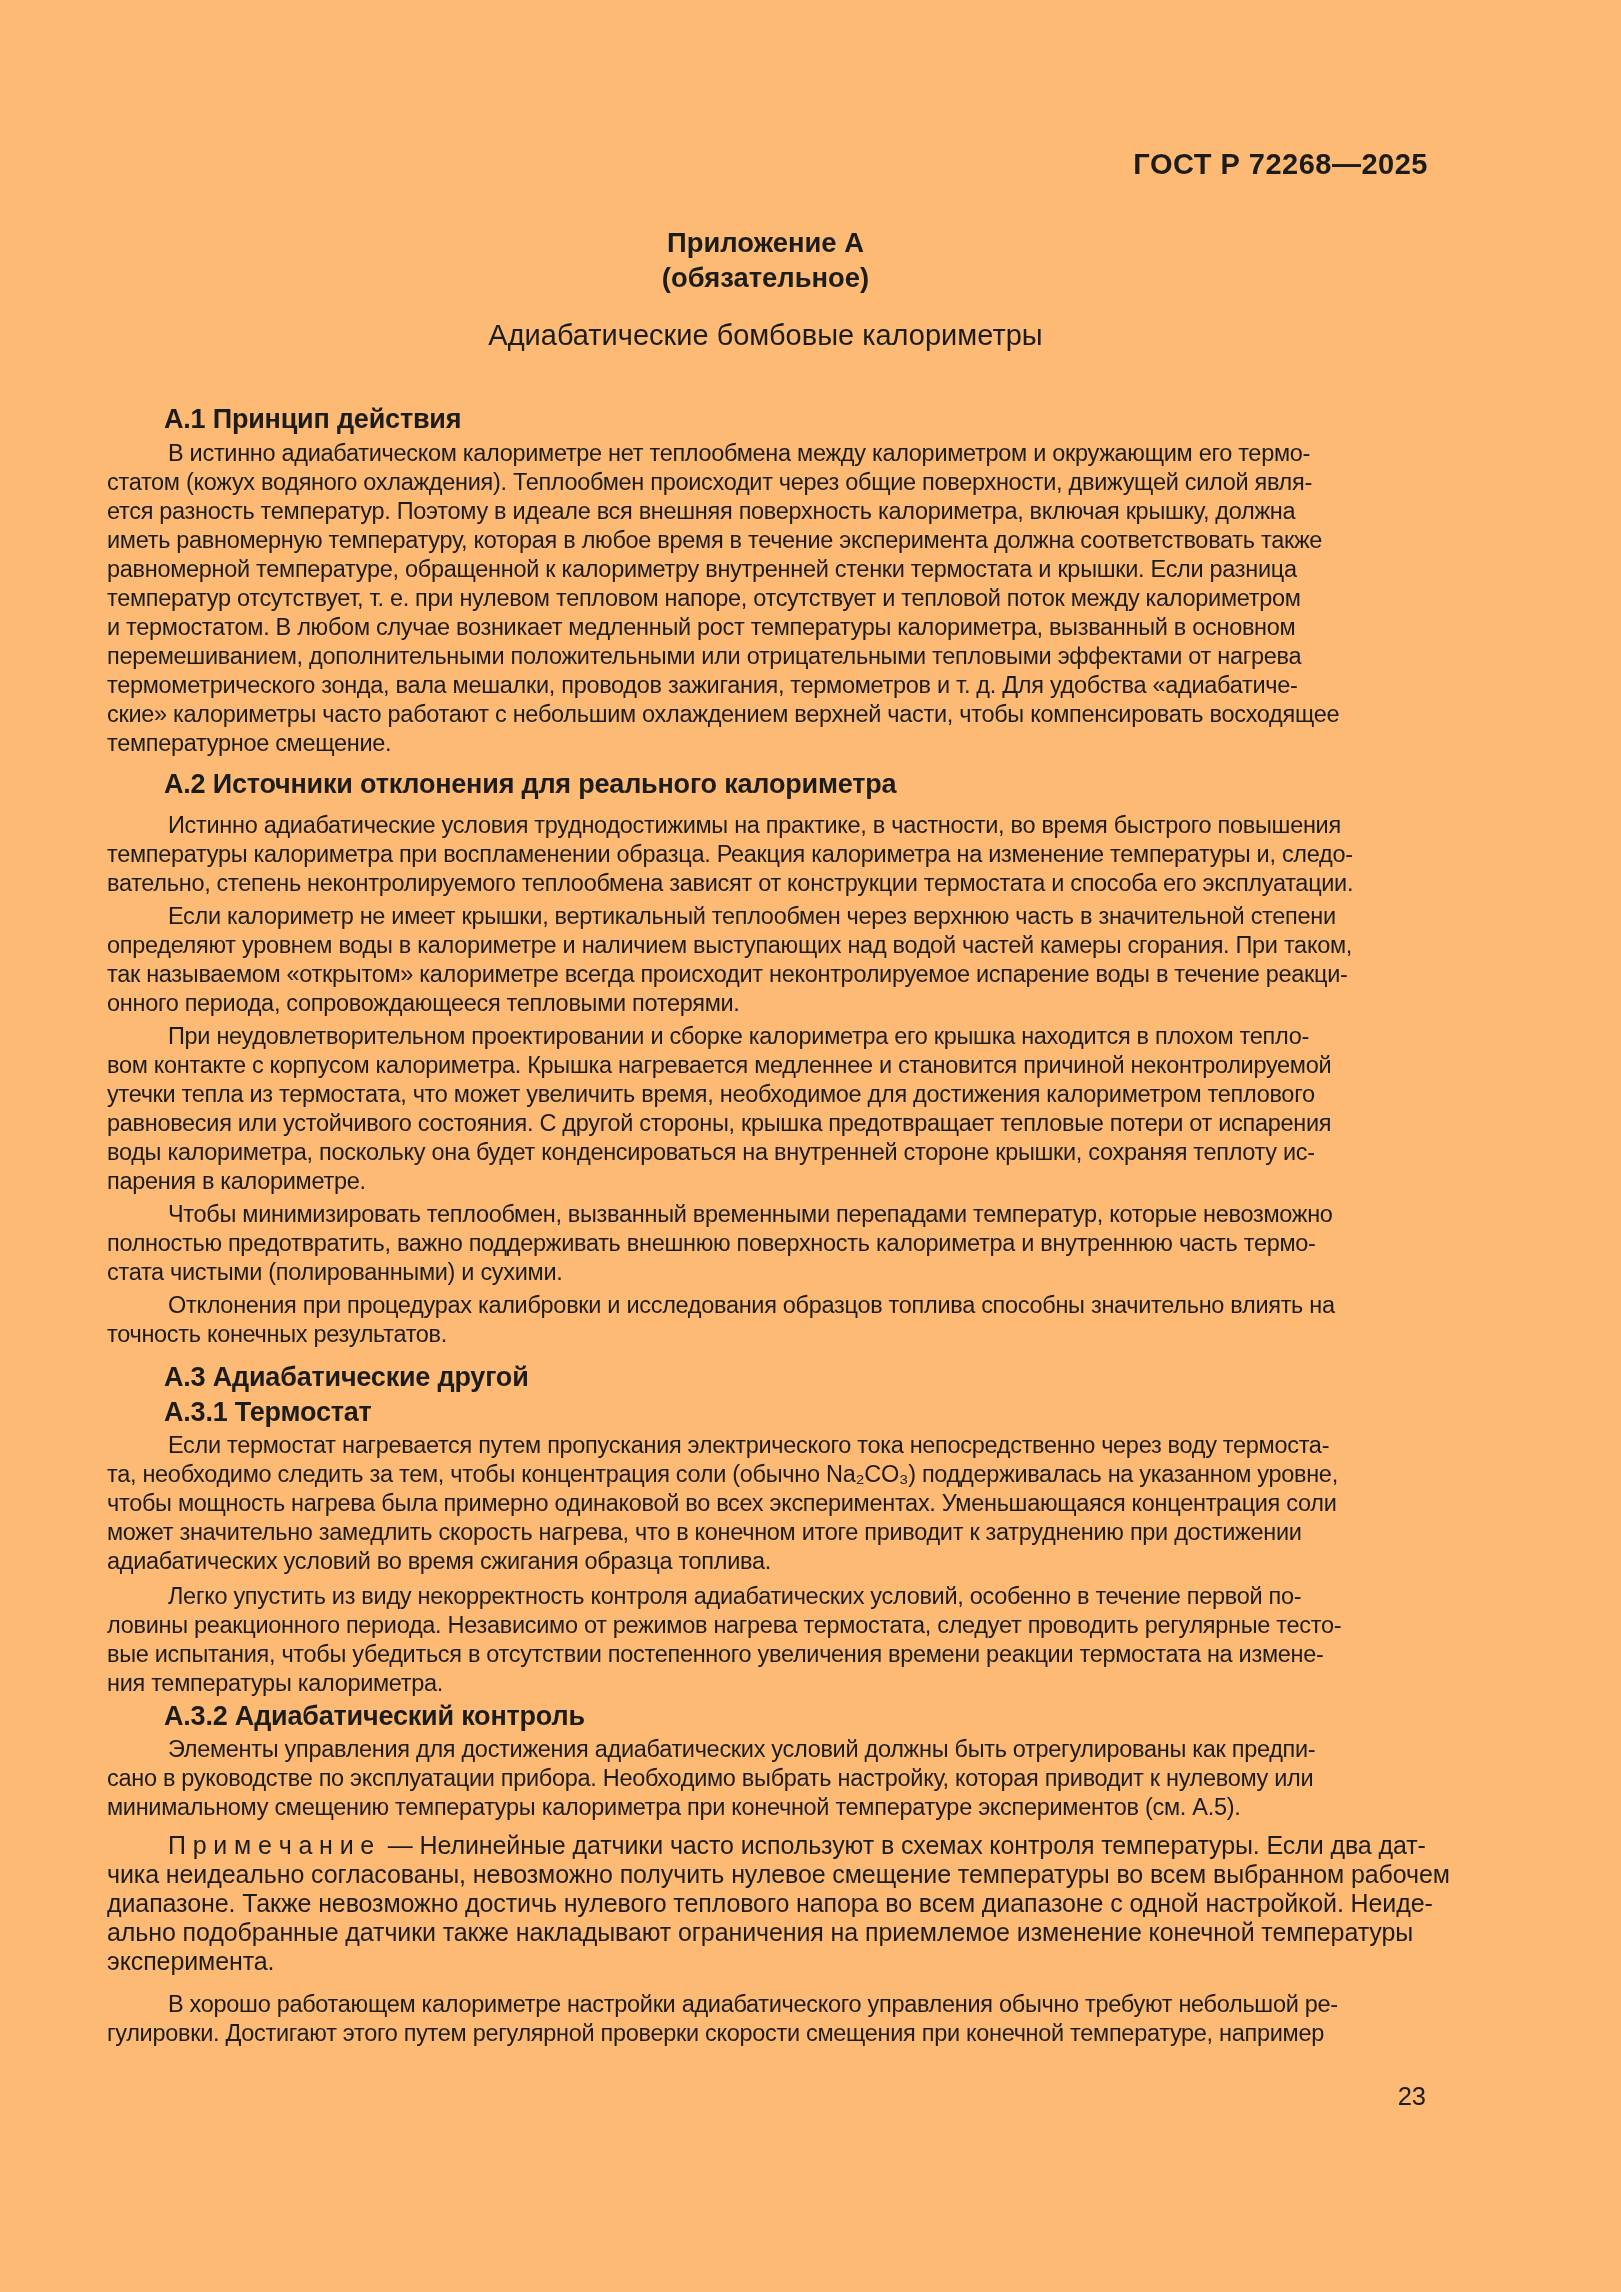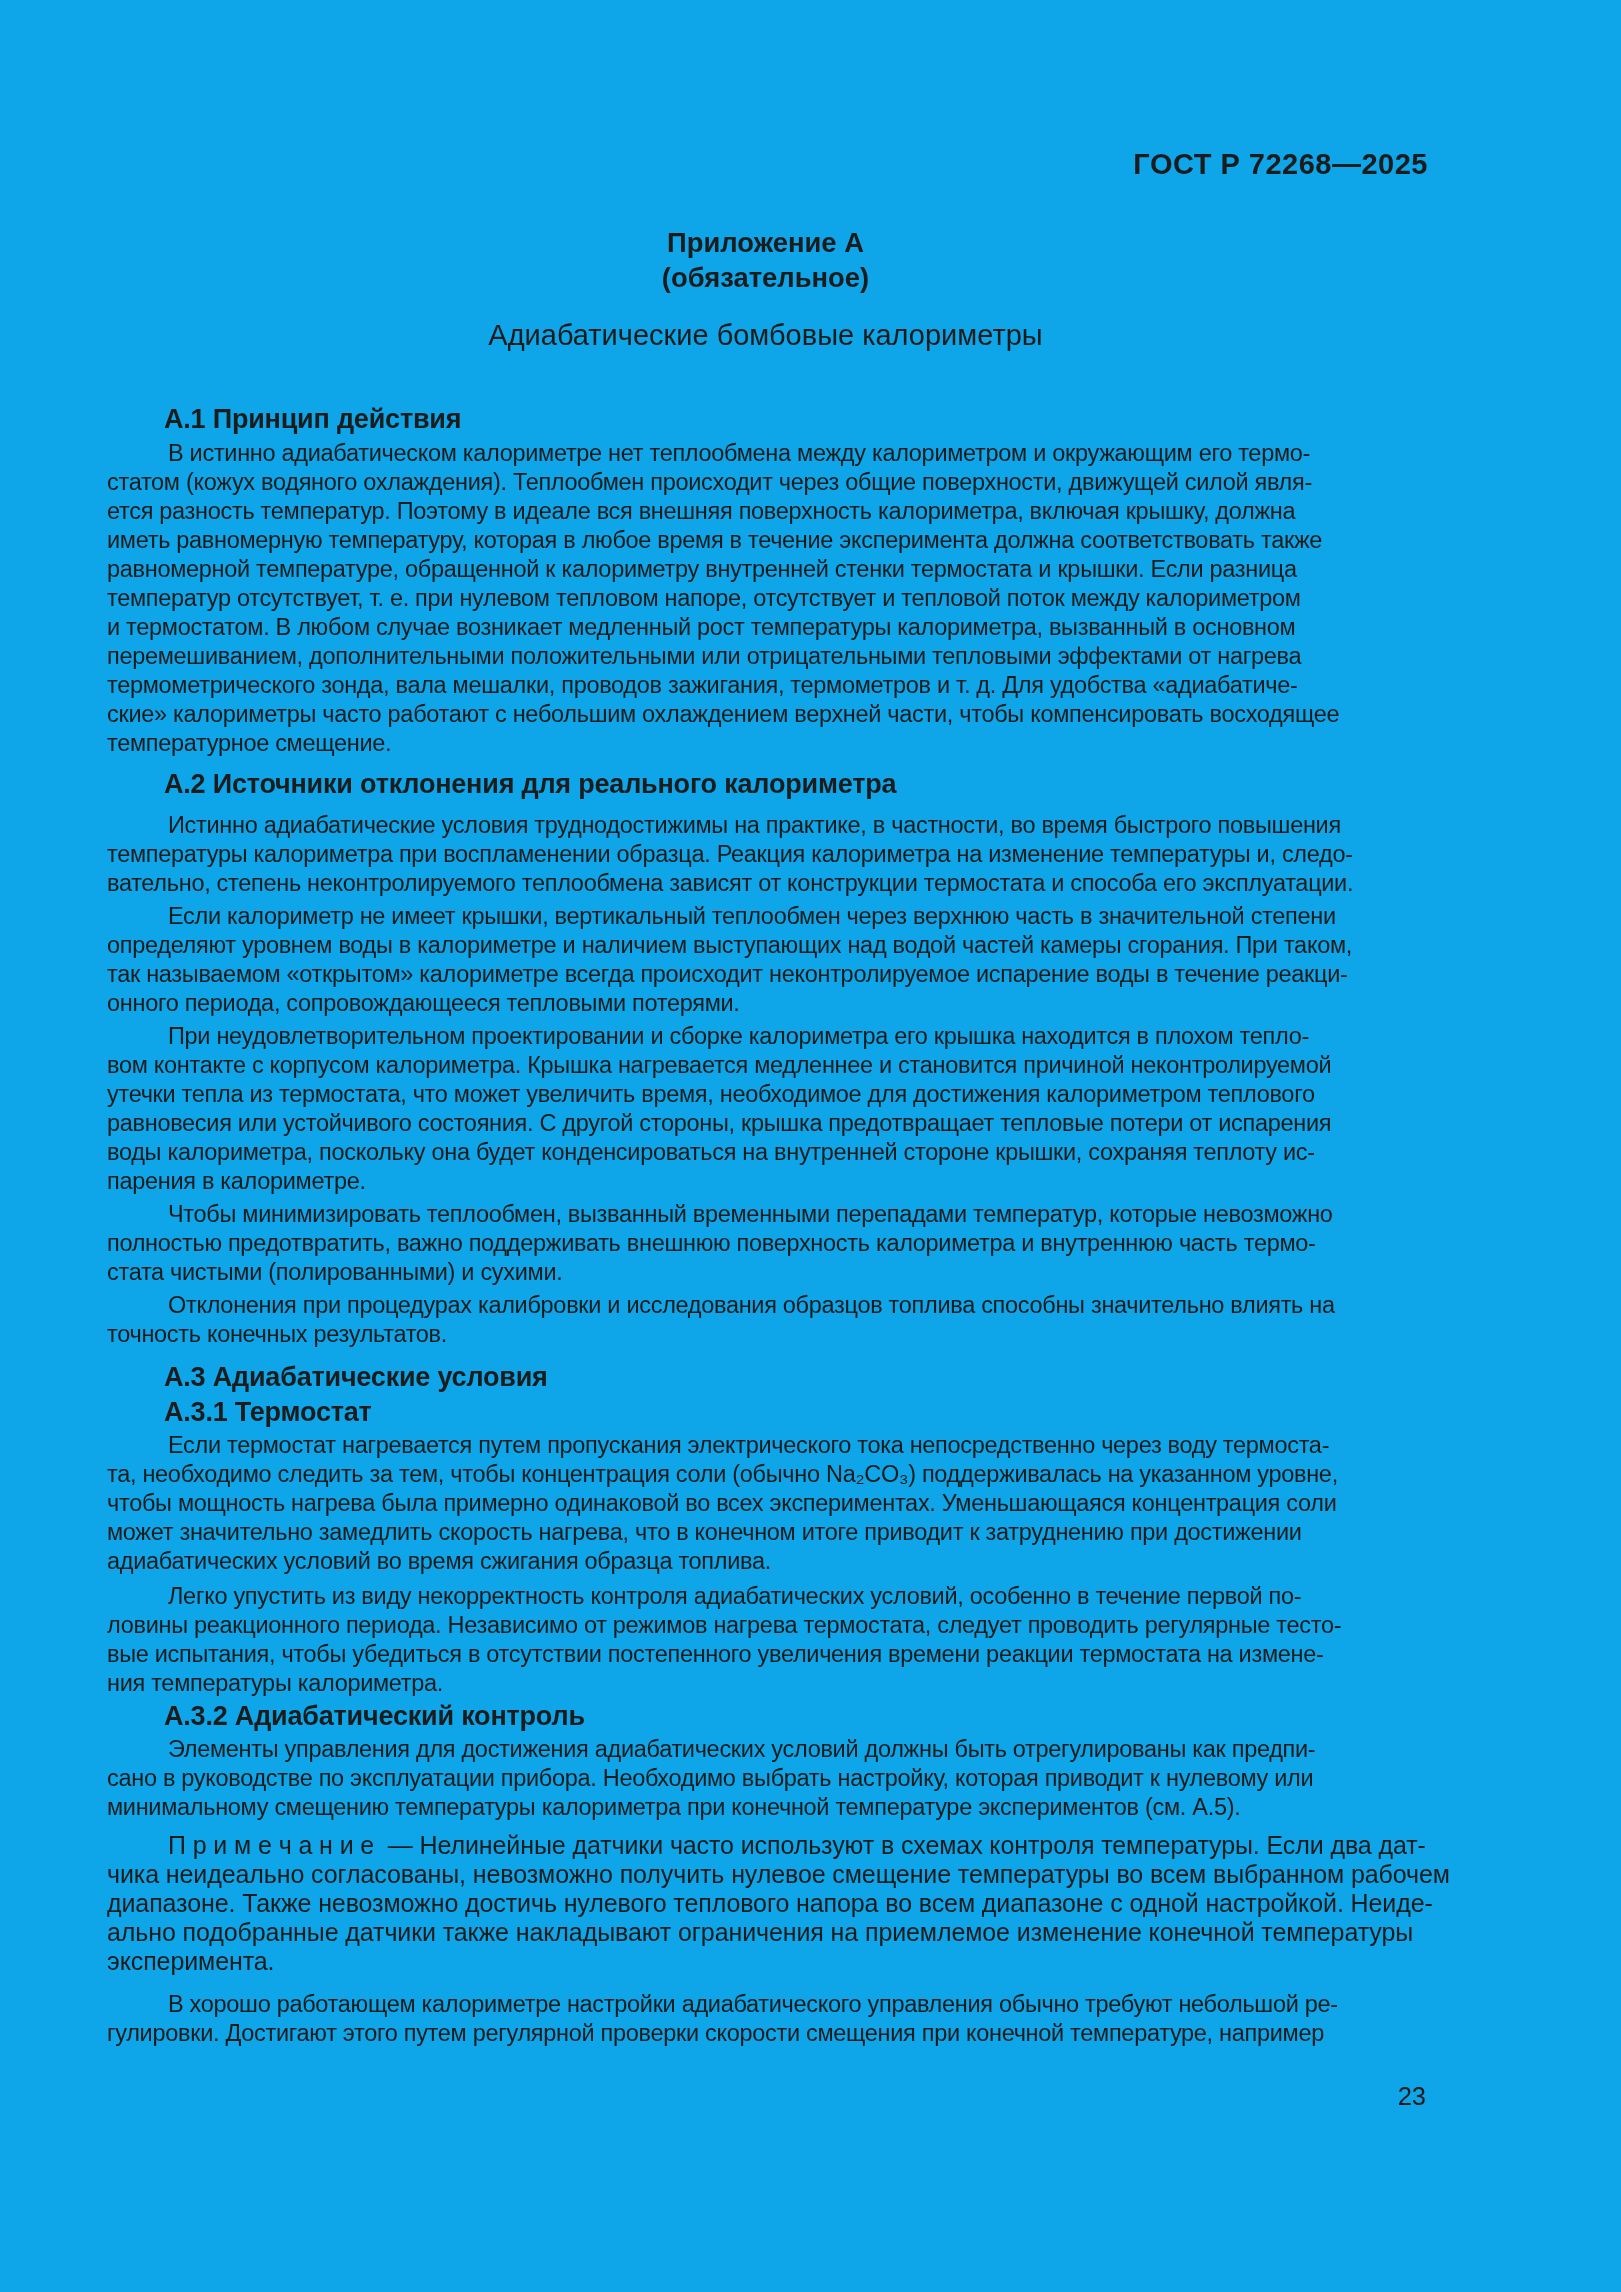--- a/index.html
+++ b/index.html
@@ -5,21 +5,21 @@
   html, body {
     margin: 0;
     padding: 0;
     background: #e8e8e8;
   }
   .page {
     position: relative;
     width: 1621px;
     height: 2293px;
     margin: 0 auto;
-    background: #0ea5e9;
+    background: #fdba74;
     color: #1c1c1c;
     font-family: "Liberation Sans", "DejaVu Sans", sans-serif;
     overflow: hidden;
     box-sizing: border-box;
     padding-top: 147px;
   }
   .content {
     margin-left: 103px;
     width: 1325px;
   }
@@ -136,21 +136,21 @@
 воды калориметра, поскольку она будет конденсироваться на внутренней стороне крышки, сохраняя теплоту ис-
 парения в калориметре.</p>
 
     <p class="para">Чтобы минимизировать теплообмен, вызванный временными перепадами температур, которые невозможно
 полностью предотвратить, важно поддерживать внешнюю поверхность калориметра и внутреннюю часть термо-
 стата чистыми (полированными) и сухими.</p>
 
     <p class="para">Отклонения при процедурах калибровки и исследования образцов топлива способны значительно влиять на
 точность конечных результатов.</p>
 
-    <div class="h-section h-a3">А.3 Адиабатические условия</div>
+    <div class="h-section h-a3">А.3 Адиабатические другой</div>
 
     <div class="h-section h-a31">А.3.1 Термостат</div>
 
     <p class="para">Если термостат нагревается путем пропускания электрического тока непосредственно через воду термоста-
 та, необходимо следить за тем, чтобы концентрация соли (обычно Na₂CO₃) поддерживалась на указанном уровне,
 чтобы мощность нагрева была примерно одинаковой во всех экспериментах. Уменьшающаяся концентрация соли
 может значительно замедлить скорость нагрева, что в конечном итоге приводит к затруднению при достижении
 адиабатических условий во время сжигания образца топлива.</p>
 
     <p class="para p-a31-2">Легко упустить из виду некорректность контроля адиабатических условий, особенно в течение первой по-

